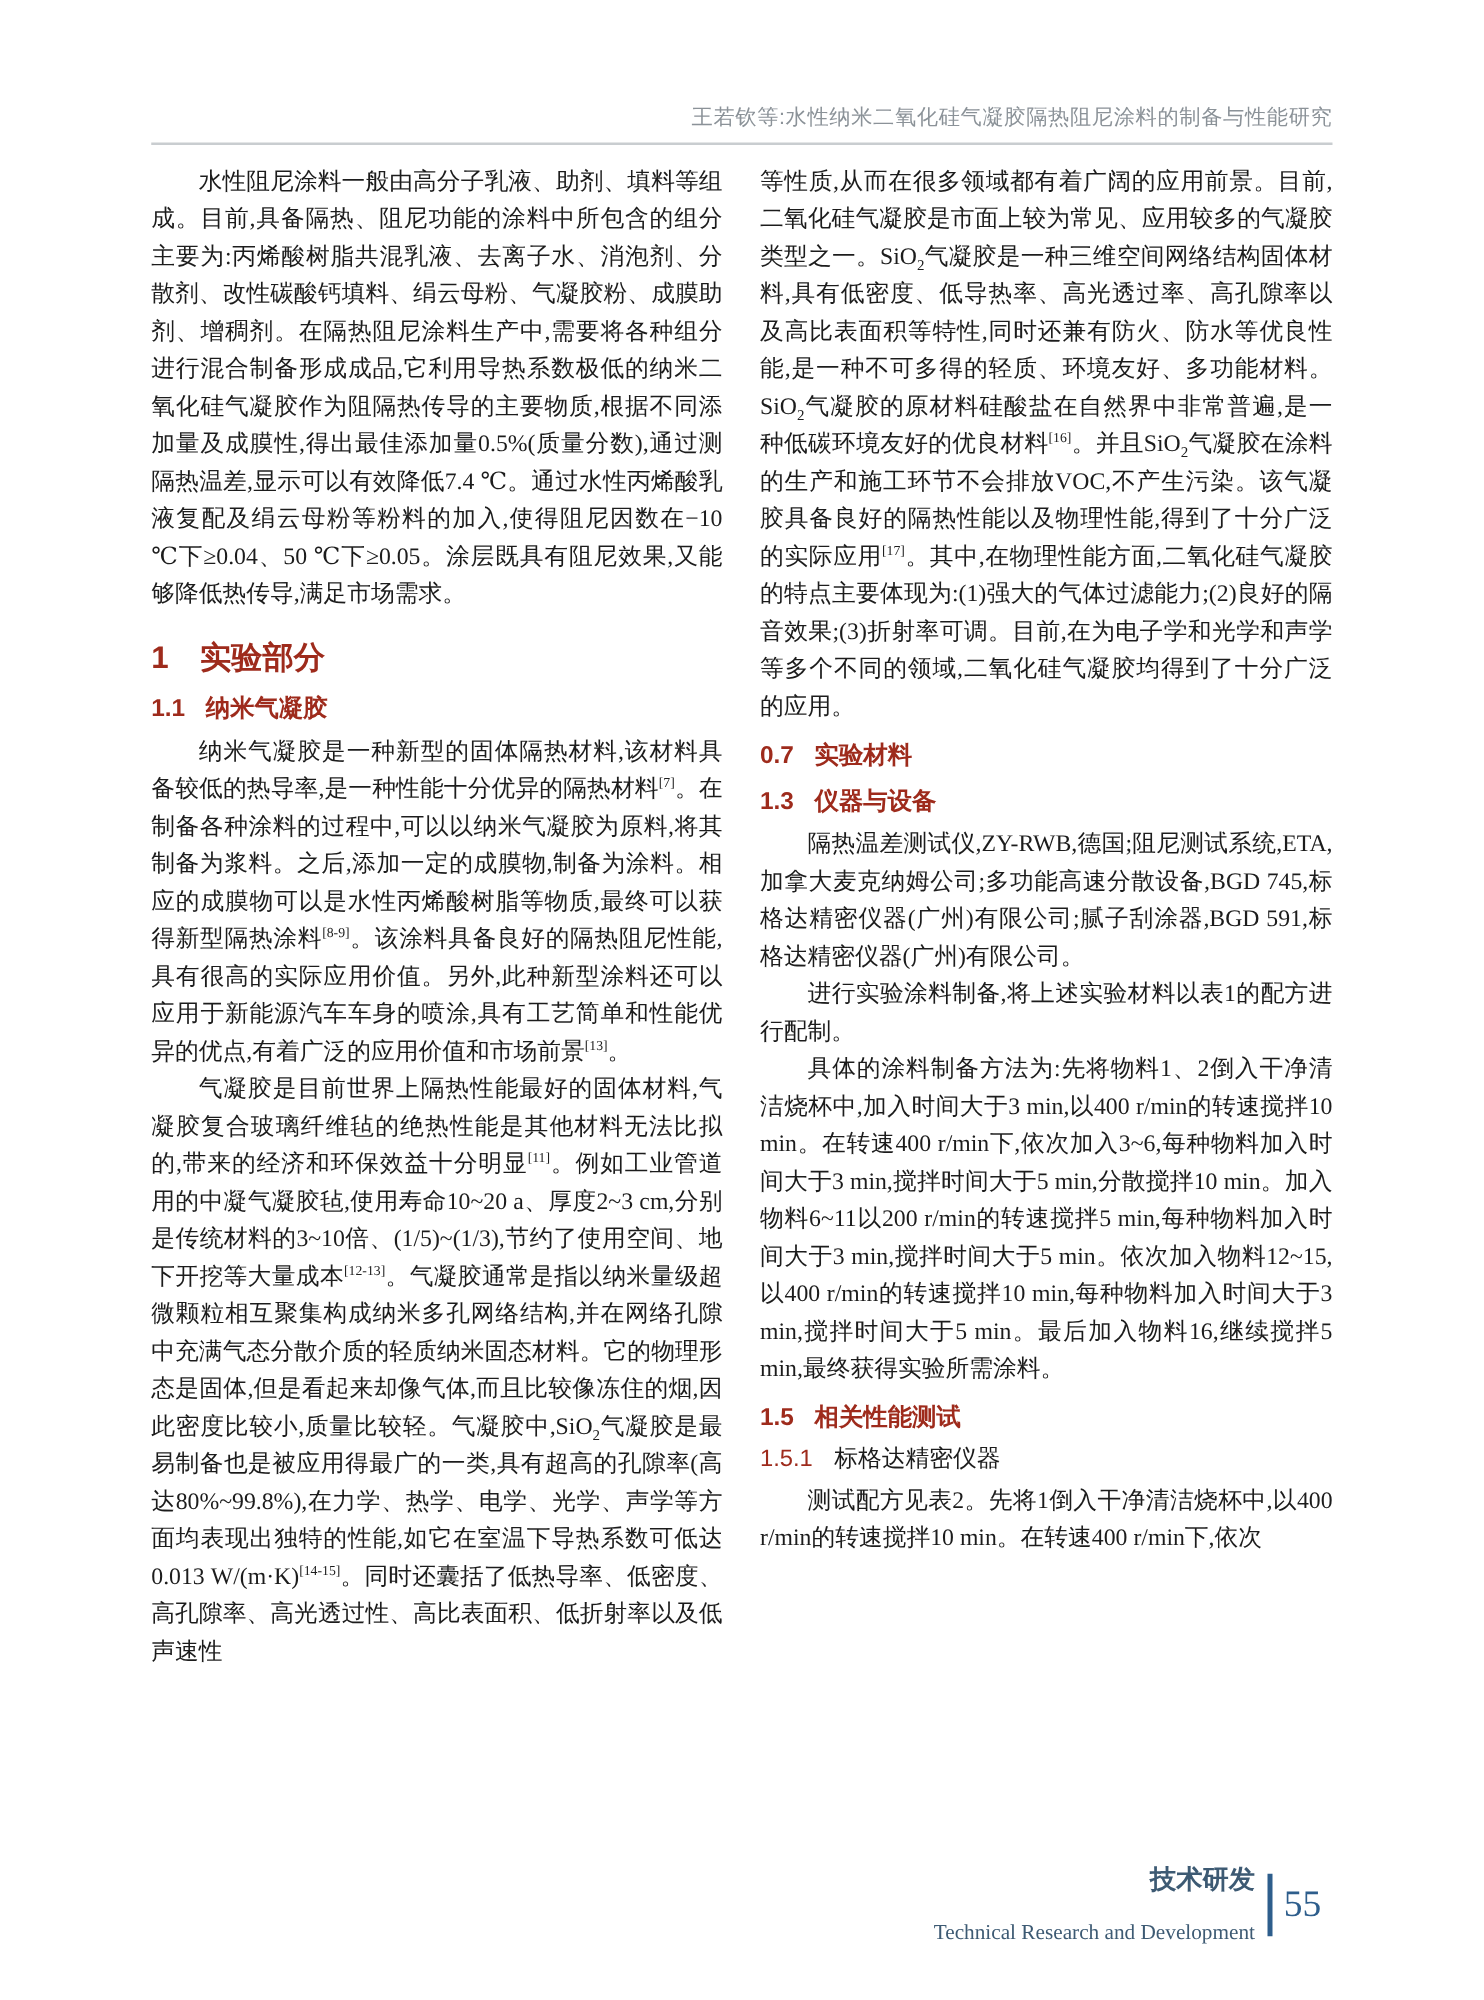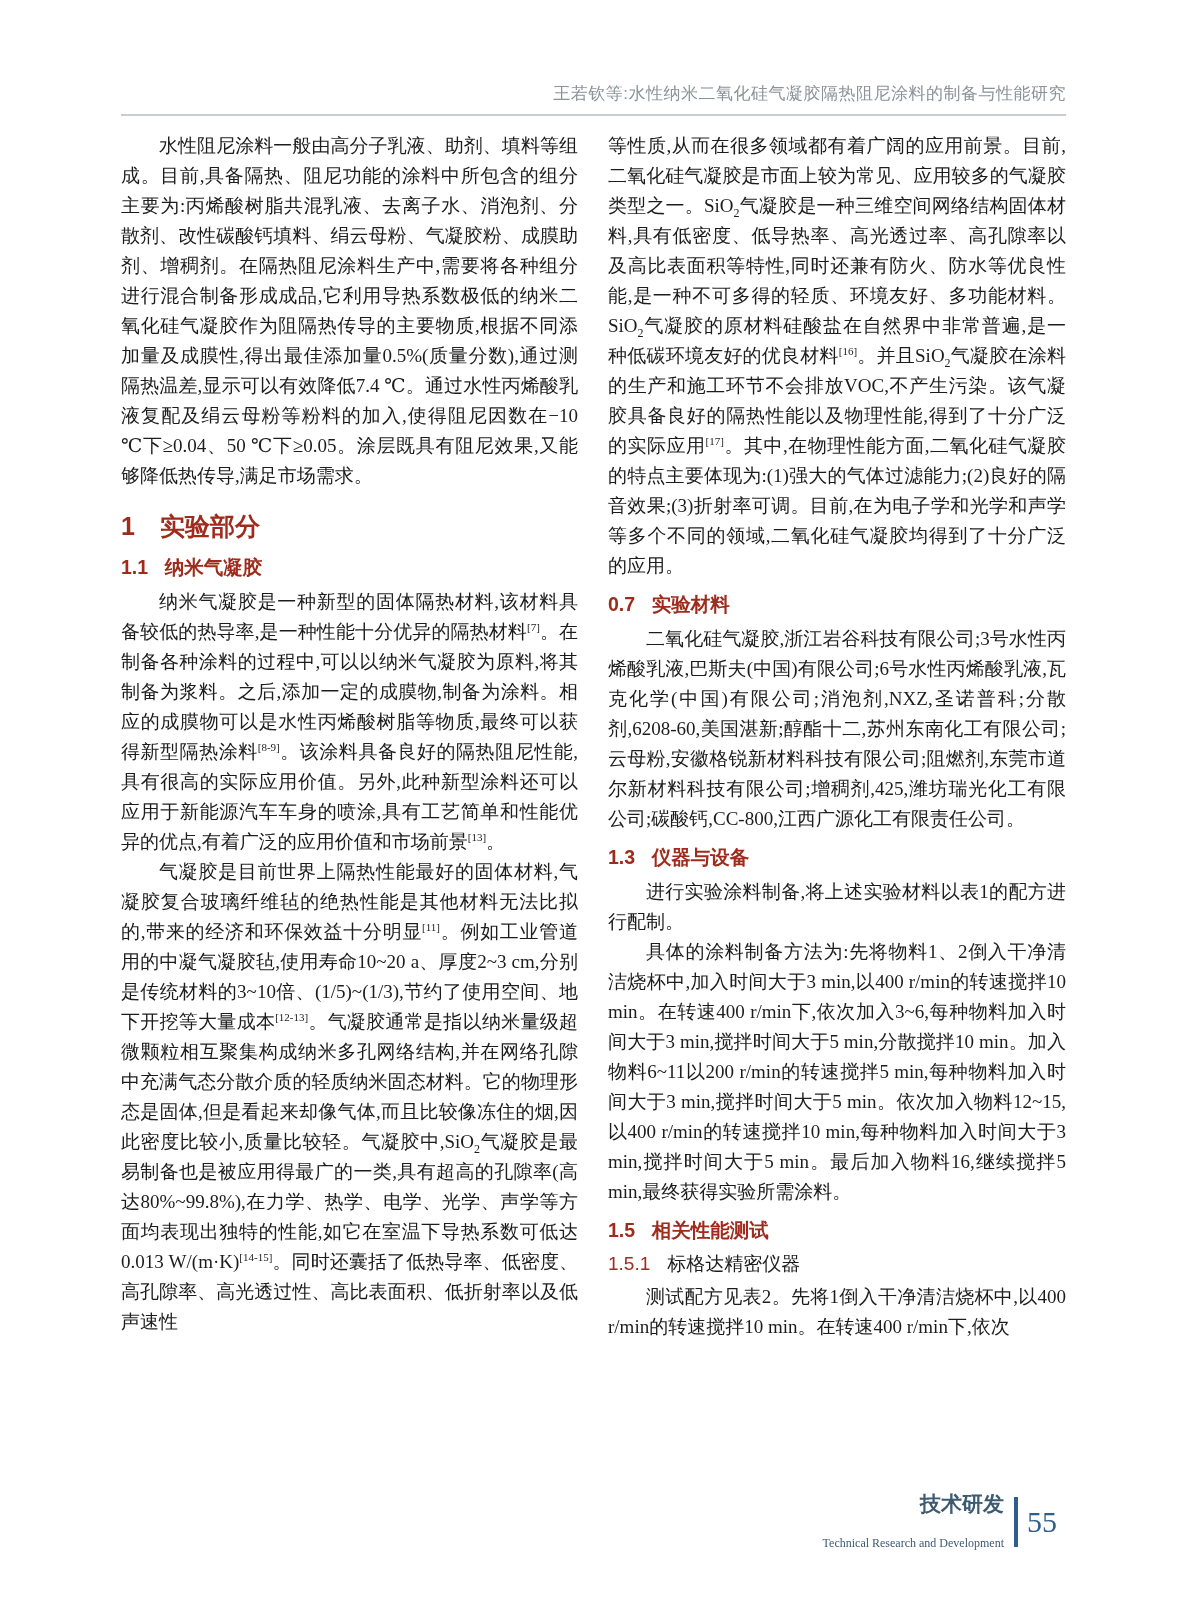--- a/index.html
+++ b/index.html
@@ -59,21 +59,21 @@
     position:absolute;right:130px;top:1492px;
     display:flex;align-items:center;
   }
   .footer-labels{text-align:right;margin-right:10px;}
   .footer-cn{
     font-family:"Liberation Sans","DejaVu Sans",sans-serif;
     font-weight:bold;font-size:21px;color:var(--footer-slate);line-height:24px;
   }
   .footer-en{
     font-family:"Liberation Serif","DejaVu Serif",serif;
-    font-size:12px;color:var(--footer-slate);margin-top:20px;
+    font-size:17px;color:var(--footer-slate);margin-top:20px;
   }
   .footer-bar{width:4px;height:50px;background:var(--footer-blue);margin-right:9px;}
   .footer-page{
     font-family:"Liberation Serif","DejaVu Serif",serif;
     font-size:30px;color:var(--footer-blue);text-align:right;
   }
 </style>
 </head>
 <body>
 
@@ -97,25 +97,25 @@
     <p class="indent"><span>纳米气凝胶是一种新型的固体隔热材料,该材料具备较低的热导率,是一种性能十分优异的隔热材料</span><sup>[7]</sup><span>。在制备各种涂料的过程中,可以以纳米气凝胶为原料,将其制备为浆料。之后,添加一定的成膜物,制备为涂料。相应的成膜物可以是水性丙烯酸树脂等物质,最终可以获得新型隔热涂料</span><sup>[8-9]</sup><span>。该涂料具备良好的隔热阻尼性能,具有很高的实际应用价值。另外,此种新型涂料还可以应用于新能源汽车车身的喷涂,具有工艺简单和性能优异的优点,有着广泛的应用价值和市场前景</span><sup>[13]</sup><span>。</span></p>
     <p class="indent"><span>气凝胶是目前世界上隔热性能最好的固体材料,气凝胶复合玻璃纤维毡的绝热性能是其他材料无法比拟的,带来的经济和环保效益十分明显</span><sup>[11]</sup><span>。例如工业管道用的中凝气凝胶毡,使用寿命10~20 a、厚度2~3 cm,分别是传统材料的3~10倍、(1/5)~(1/3),节约了使用空间、地下开挖等大量成本</span><sup>[12-13]</sup><span>。气凝胶通常是指以纳米量级超微颗粒相互聚集构成纳米多孔网络结构,并在网络孔隙中充满气态分散介质的轻质纳米固态材料。它的物理形态是固体,但是看起来却像气体,而且比较像冻住的烟,因此密度比较小,质量比较轻。气凝胶中,SiO</span><sub>2</sub><span>气凝胶是最易制备也是被应用得最广的一类,具有超高的孔隙率(高达80%~99.8%),在力学、热学、电学、光学、声学等方面均表现出独特的性能,如它在室温下导热系数可低达0.013 W/(m·K)</span><sup>[14-15]</sup><span>。同时还囊括了低热导率、低密度、高孔隙率、高光透过性、高比表面积、低折射率以及低声速性</span></p>
   </div>
 
   <div class="col col-right">
     <p><span>等性质,从而在很多领域都有着广阔的应用前景。目前,二氧化硅气凝胶是市面上较为常见、应用较多的气凝胶类型之一。SiO</span><sub>2</sub><span>气凝胶是一种三维空间网络结构固体材料,具有低密度、低导热率、高光透过率、高孔隙率以及高比表面积等特性,同时还兼有防火、防水等优良性能,是一种不可多得的轻质、环境友好、多功能材料。SiO</span><sub>2</sub><span>气凝胶的原材料硅酸盐在自然界中非常普遍,是一种低碳环境友好的优良材料</span><sup>[16]</sup><span>。并且SiO</span><sub>2</sub><span>气凝胶在涂料的生产和施工环节不会排放VOC,不产生污染。该气凝胶具备良好的隔热性能以及物理性能,得到了十分广泛的实际应用</span><sup>[17]</sup><span>。其中,在物理性能方面,二氧化硅气凝胶的特点主要体现为:(1)强大的气体过滤能力;(2)良好的隔音效果;(3)折射率可调。目前,在为电子学和光学和声学等多个不同的领域,二氧化硅气凝胶均得到了十分广泛的应用。</span></p>
 
     <div class="sec-h2">
       <span class="h-num">0.7</span><span class="h-title">实验材料</span>
     </div>
-    <p class="indent"><span>二氧化硅气凝胶,浙江岩谷科技有限公司;3号水性丙烯酸乳液,巴斯夫(中国)有限公司;6号水性丙烯酸乳液,瓦克化学(中国)有限公司;消泡剂,NXZ,圣诺普科;分散剂,6208-60,美国湛新;醇酯十二,苏州东南化工有限公司;云母粉,安徽格锐新材料科技有限公司;阻燃剂,东莞市道尔新材料科技有限公司;增稠剂,425,潍坊瑞光化工有限公司;碳酸钙,CC-800,江西广源化工有限责任公司。</span></p>
 
     <div class="sec-h2">
       <span class="h-num">1.3</span><span class="h-title">仪器与设备</span>
     </div>
+    <p class="indent"><span>隔热温差测试仪,ZY-RWB,德国;阻尼测试系统,ETA,加拿大麦克纳姆公司;多功能高速分散设备,BGD 745,标格达精密仪器(广州)有限公司;腻子刮涂器,BGD 591,标格达精密仪器(广州)有限公司。</span></p>
 
     <p class="indent"><span>进行实验涂料制备,将上述实验材料以表1的配方进行配制。</span></p>
     <p class="indent"><span>具体的涂料制备方法为:先将物料1、2倒入干净清洁烧杯中,加入时间大于3 min,以400 r/min的转速搅拌10 min。在转速400 r/min下,依次加入3~6,每种物料加入时间大于3 min,搅拌时间大于5 min,分散搅拌10 min。加入物料6~11以200 r/min的转速搅拌5 min,每种物料加入时间大于3 min,搅拌时间大于5 min。依次加入物料12~15,以400 r/min的转速搅拌10 min,每种物料加入时间大于3 min,搅拌时间大于5 min。最后加入物料16,继续搅拌5 min,最终获得实验所需涂料。</span></p>
 
     <div class="sec-h2">
       <span class="h-num">1.5</span><span class="h-title">相关性能测试</span>
     </div>
 
     <div class="sec-h3">
       <span class="h-num">1.5.1</span><span class="h-title">标格达精密仪器</span>

